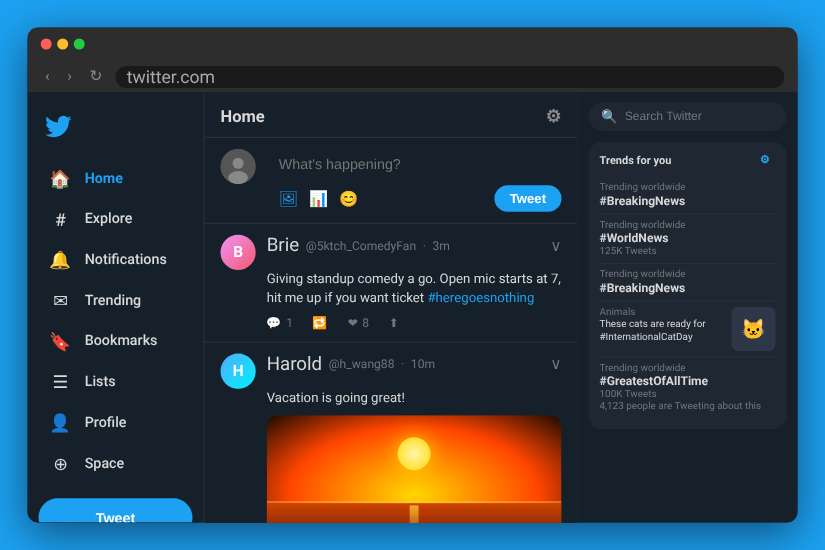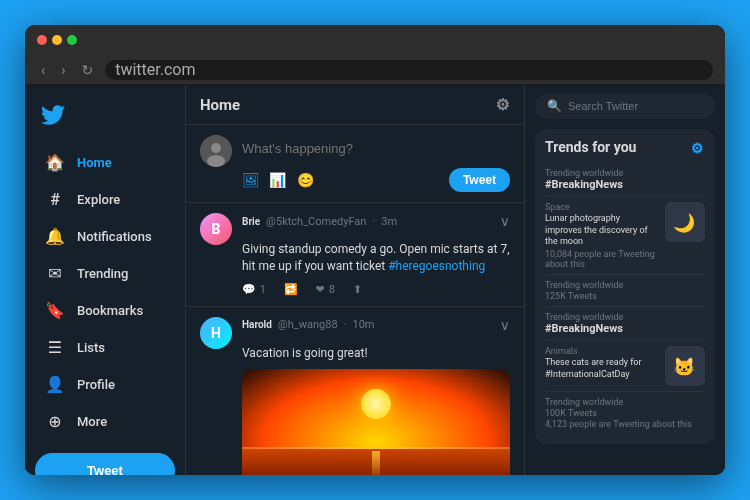--- a/index.html
+++ b/index.html
@@ -156,21 +156,21 @@
       position: sticky;
       top: 0;
       background: rgba(21,32,43,0.9);
       z-index: 1;
     }
     .feed-header .settings-icon { color: #888; font-size: 16px; cursor: pointer; }
     .compose-box {
       padding: 10px 14px;
       border-bottom: 1px solid #2f3336;
       display: flex;
-      gap: 10px;
+      gap: 21px;
     }
     .compose-avatar {
       width: 32px;
       height: 32px;
       border-radius: 50%;
       background: #555;
       flex-shrink: 0;
       display: flex;
       align-items: center;
       justify-content: center;
@@ -235,22 +235,22 @@
     }
     .avatar-brie { background: linear-gradient(135deg, #f093fb, #f5576c); }
     .avatar-harold { background: linear-gradient(135deg, #4facfe, #00f2fe); }
     .tweet-meta {
       display: flex;
       align-items: center;
       gap: 6px;
       flex-wrap: wrap;
     }
     .tweet-name {
-      font-size: 10px;
-      font-weight: 700;
+      font-size: 17px;
+      font-weight: 400;
       color: #d9d9d9;
     }
     .tweet-handle {
       font-size: 11px;
       color: #6e767d;
     }
     .tweet-time {
       font-size: 11px;
       color: #6e767d;
     }
@@ -361,21 +361,21 @@
       outline: none;
     }
     .search-input::placeholder { color: #6e767d; }
     .trends-box {
       background: #1e2732;
       border-radius: 12px;
       padding: 10px;
       margin-bottom: 10px;
     }
     .trends-title {
-      font-size: 14px;
+      font-size: 10px;
       font-weight: 700;
       color: #d9d9d9;
       margin-bottom: 8px;
       display: flex;
       justify-content: space-between;
       align-items: center;
     }
     .trend-item {
       padding: 5px 0;
       border-bottom: 1px solid rgba(255,255,255,0.05);
@@ -483,21 +483,21 @@
       <div class="sidebar-item">
         <span class="icon">☰</span>
         <span>Lists</span>
       </div>
       <div class="sidebar-item">
         <span class="icon">👤</span>
         <span>Profile</span>
       </div>
       <div class="sidebar-item">
         <span class="icon">⊕</span>
-        <span>More</span>
+        <span>Space</span>
       </div>
 
       <button class="tweet-btn">Tweet</button>
     </div>
 
     <div class="feed">
       <div class="feed-header">
         <span>Home</span>
         <span class="settings-icon">⚙</span>
       </div>
@@ -589,32 +589,25 @@
           <span class="settings-gear">⚙</span>
         </div>
 
         <div class="trend-item">
           <div class="trend-text">
             <span class="trend-category">Trending worldwide</span>
             <span class="trend-name">#BreakingNews</span>
           </div>
         </div>
 
-        <div class="trend-item">
-          <div class="trend-text">
-            <span class="trend-category">Space</span>
-            <span class="trend-desc">Lunar photography improves the discovery of the moon</span>
-            <span class="trend-count">10,084 people are Tweeting about this</span>
-          </div>
-          <div class="trend-image">🌙</div>
-        </div>
 
         <div class="trend-item">
           <div class="trend-text">
             <span class="trend-category">Trending worldwide</span>
+            <span class="trend-name">#WorldNews</span>
             <span class="trend-count">125K Tweets</span>
           </div>
         </div>
 
         <div class="trend-item">
           <div class="trend-text">
             <span class="trend-category">Trending worldwide</span>
             <span class="trend-name">#BreakingNews</span>
           </div>
         </div>
@@ -623,20 +616,21 @@
           <div class="trend-text">
             <span class="trend-category">Animals</span>
             <span class="trend-desc">These cats are ready for #InternationalCatDay</span>
           </div>
           <div class="trend-image">🐱</div>
         </div>
 
         <div class="trend-item">
           <div class="trend-text">
             <span class="trend-category">Trending worldwide</span>
+            <span class="trend-name">#GreatestOfAllTime</span>
             <span class="trend-count">100K Tweets</span>
             <span class="trend-count">4,123 people are Tweeting about this</span>
           </div>
         </div>
 
       </div>
 
     </div>
 
   </div>

